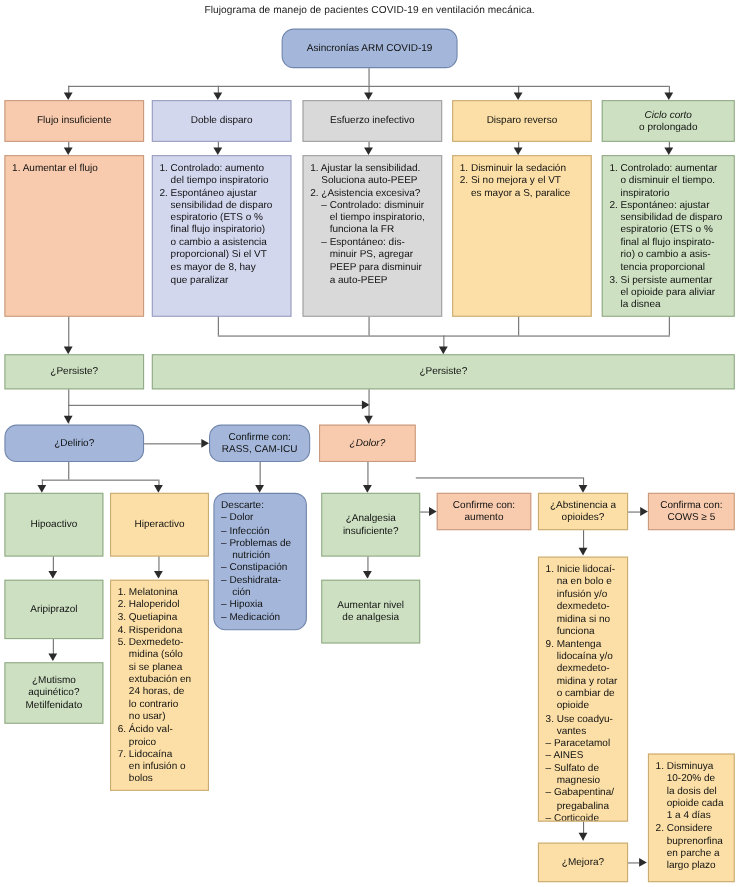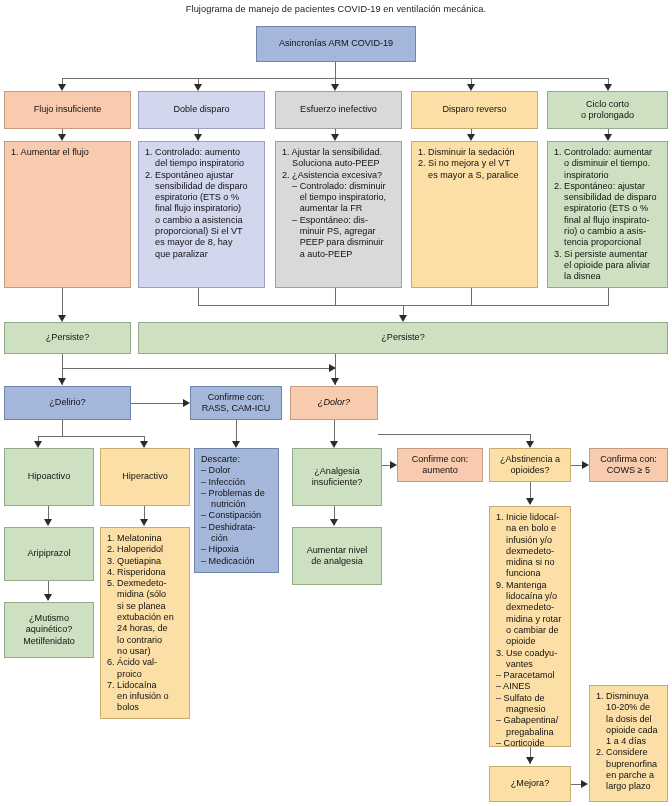--- a/index.html
+++ b/index.html
@@ -48,21 +48,21 @@
   
   .box.list {
     padding: 5px 5px 4px 6px;
     text-align: left;
   }
   .box.list .ln {
     display: block;
     white-space: pre;
   }
   
-  .c-blue   { background: #a4b7da; border-color: #6f84ab; }
+  .c-blue   { background: #a4b7da; border-color: #6f84ab; border-radius: 11px; }
   .c-peach  { background: #f8cbae; border-color: #c89b80; }
   .c-lav    { background: #d3d7ee; border-color: #9a9ec0; }
   .c-gray   { background: #d9d9d9; border-color: #a0a0a0; }
   .c-orange { background: #fbdfa6; border-color: #c9ab74; }
   .c-green  { background: #cde1c2; border-color: #93ab88; }
 
   
   .ln-h, .ln-v {
     position: absolute;
     background: #6e6e6e;
@@ -119,21 +119,21 @@
     <span>Flujo insuficiente</span>
   </div>
   <div class="box center c-gray" style="left:275px; top:91px; width:127px; height:38px;">
     <span>Esfuerzo inefectivo</span>
   </div>
   <div class="box center c-orange" style="left:411px; top:91px; width:127px; height:38px;">
     <span>Disparo reverso</span>
   </div>
   <div class="box center c-green" style="left:547px; top:91px; width:121px; height:38px;">
     <div>
-      <span style="display:block;">Ciclo corto</span>
+      <span style="display:block;font-style:italic;">Ciclo corto</span>
       <span style="display:block;">o prolongado</span>
     </div>
   </div>
 
   <div class="ln-v" style="left:62px;  top:129px; height:7px;"></div>
   <div class="ln-v" style="left:198px; top:129px; height:7px;"></div>
   <div class="ln-v" style="left:335px; top:129px; height:7px;"></div>
   <div class="ln-v" style="left:471px; top:129px; height:7px;"></div>
   <div class="ln-v" style="left:608px; top:129px; height:7px;"></div>
   <div class="arrow" style="left:57.5px;  top:134px;"></div>
@@ -161,21 +161,21 @@
         <span class="ln">    que paralizar</span>
       </div>
   </div>
   <div class="box list c-gray" style="left:275px; top:141px; width:127px; height:147px;">
     <div>
         <span class="ln">1. Ajustar la sensibilidad.</span>
         <span class="ln">    Soluciona auto-PEEP</span>
         <span class="ln">2. ¿Asistencia excesiva?</span>
         <span class="ln">    – Controlado: disminuir</span>
         <span class="ln">       el tiempo inspiratorio,</span>
-        <span class="ln">       aumentar la FR</span>
+        <span class="ln">       funciona la FR</span>
         <span class="ln">    – Espontáneo: dis-</span>
         <span class="ln">       minuir PS, agregar</span>
         <span class="ln">       PEEP para disminuir</span>
         <span class="ln">       a auto-PEEP</span>
       </div>
   </div>
   <div class="box list c-orange" style="left:411px; top:141px; width:127px; height:147px;">
     <div>
         <span class="ln">1. Disminuir la sedación</span>
         <span class="ln">2. Si no mejora y el VT</span>

